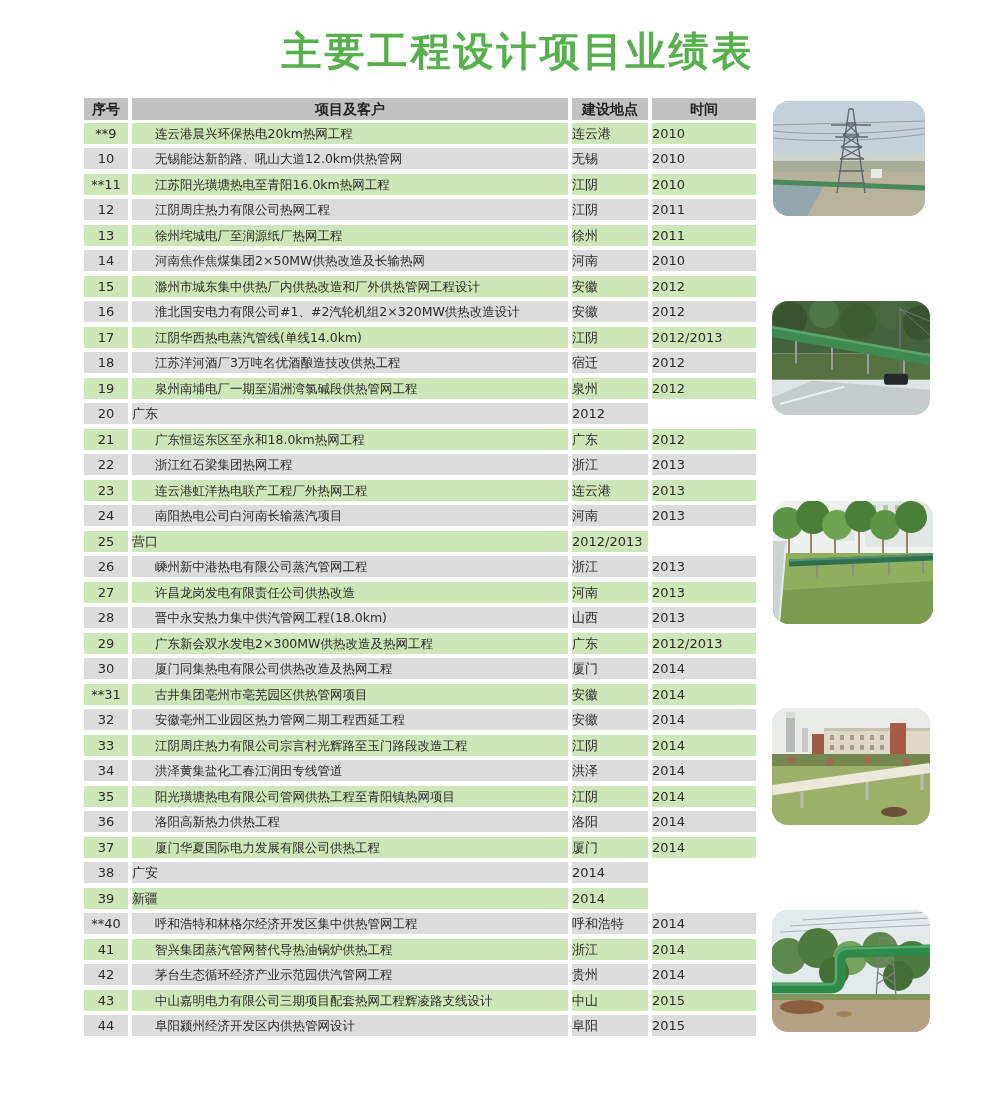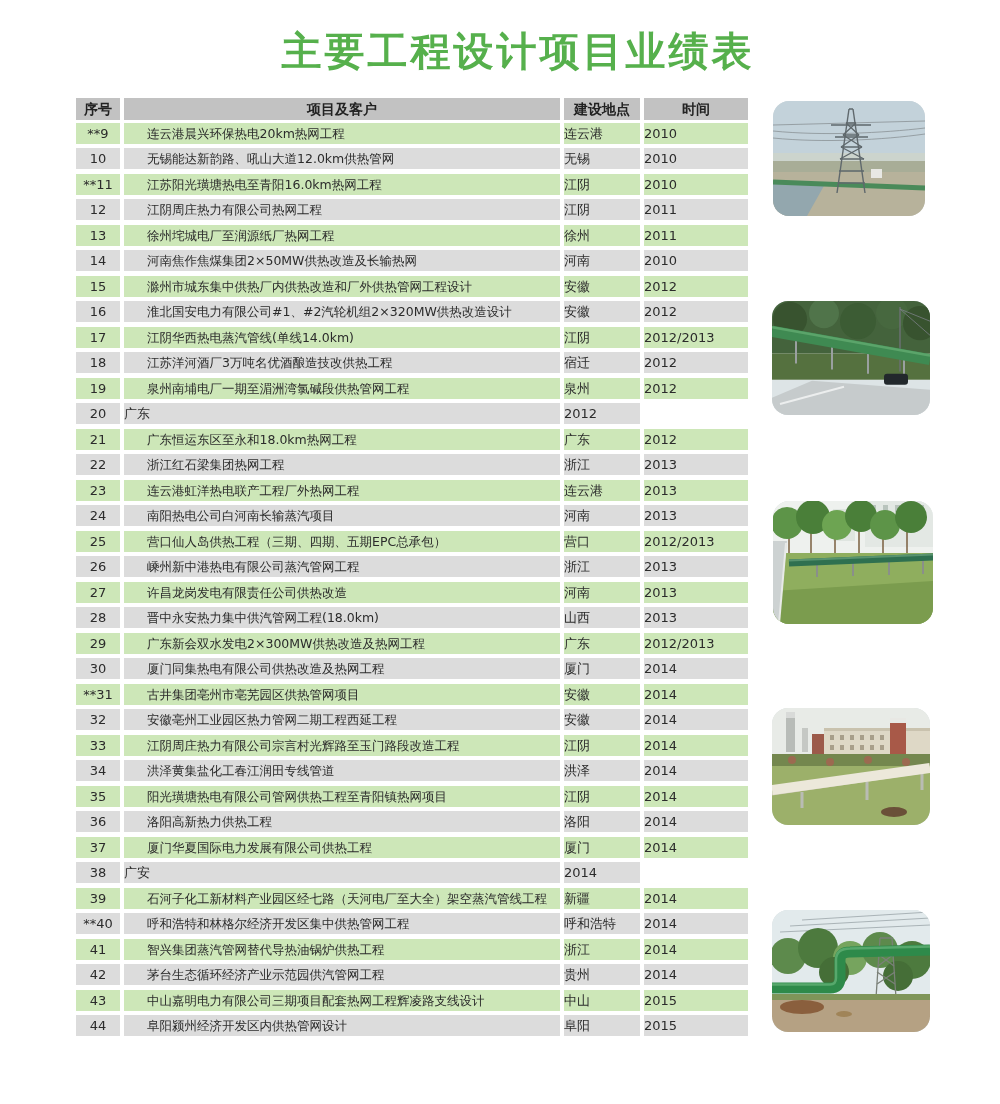--- a/index.html
+++ b/index.html
@@ -6,21 +6,21 @@
   body{
     width:1000px;height:1104px;position:relative;background:#ffffff;
     font-family:"DejaVu Sans","Liberation Sans",sans-serif;
     color:#2b2b2b;overflow:hidden;
   }
   .page-title{
     position:absolute;left:0;top:24px;width:1036px;margin:0;
     text-align:center;font-size:40px;font-weight:bold;letter-spacing:3px;
     color:#56b04c;
   }
-  .proj-table{position:absolute;left:76px;top:98px;width:672px;}
+  .proj-table{position:absolute;left:84px;top:98px;width:672px;}
   .t-row{
     display:grid;grid-template-columns:44px 436px 76px 104px;column-gap:4px;
     height:21px;line-height:21px;margin-bottom:4.5px;font-size:13px;
   }
   .t-head{height:22px;line-height:22px;margin-bottom:2.5px;font-weight:bold;font-size:14px;}
   .t-head .cell{background:#c2c2c2;text-align:center;color:#222;}
   .cell{overflow:hidden;white-space:nowrap;}
   .cell.no{text-align:center;}
   .cell.project{text-align:left;padding-left:23px;font-size:12.5px;}
   .cell.location{text-align:left;}
@@ -141,21 +141,20 @@
         <div class="cell time">2013</div>
       </div>
       <div class="t-row row-gray">
         <div class="cell no">24</div>
         <div class="cell project">南阳热电公司白河南长输蒸汽项目</div>
         <div class="cell location">河南</div>
         <div class="cell time">2013</div>
       </div>
       <div class="t-row row-green">
         <div class="cell no">25</div>
-        <div class="cell project">营口仙人岛供热工程（三期、四期、五期EPC总承包）</div>
         <div class="cell location">营口</div>
         <div class="cell time">2012/2013</div>
       </div>
       <div class="t-row row-gray">
         <div class="cell no">26</div>
         <div class="cell project">嵊州新中港热电有限公司蒸汽管网工程</div>
         <div class="cell location">浙江</div>
         <div class="cell time">2013</div>
       </div>
       <div class="t-row row-green">
@@ -224,21 +223,20 @@
         <div class="cell location">厦门</div>
         <div class="cell time">2014</div>
       </div>
       <div class="t-row row-gray">
         <div class="cell no">38</div>
         <div class="cell location">广安</div>
         <div class="cell time">2014</div>
       </div>
       <div class="t-row row-green">
         <div class="cell no">39</div>
-        <div class="cell project">石河子化工新材料产业园区经七路（天河电厂至大全）架空蒸汽管线工程</div>
         <div class="cell location">新疆</div>
         <div class="cell time">2014</div>
       </div>
       <div class="t-row row-gray">
         <div class="cell no">**40</div>
         <div class="cell project">呼和浩特和林格尔经济开发区集中供热管网工程</div>
         <div class="cell location">呼和浩特</div>
         <div class="cell time">2014</div>
       </div>
       <div class="t-row row-green">

